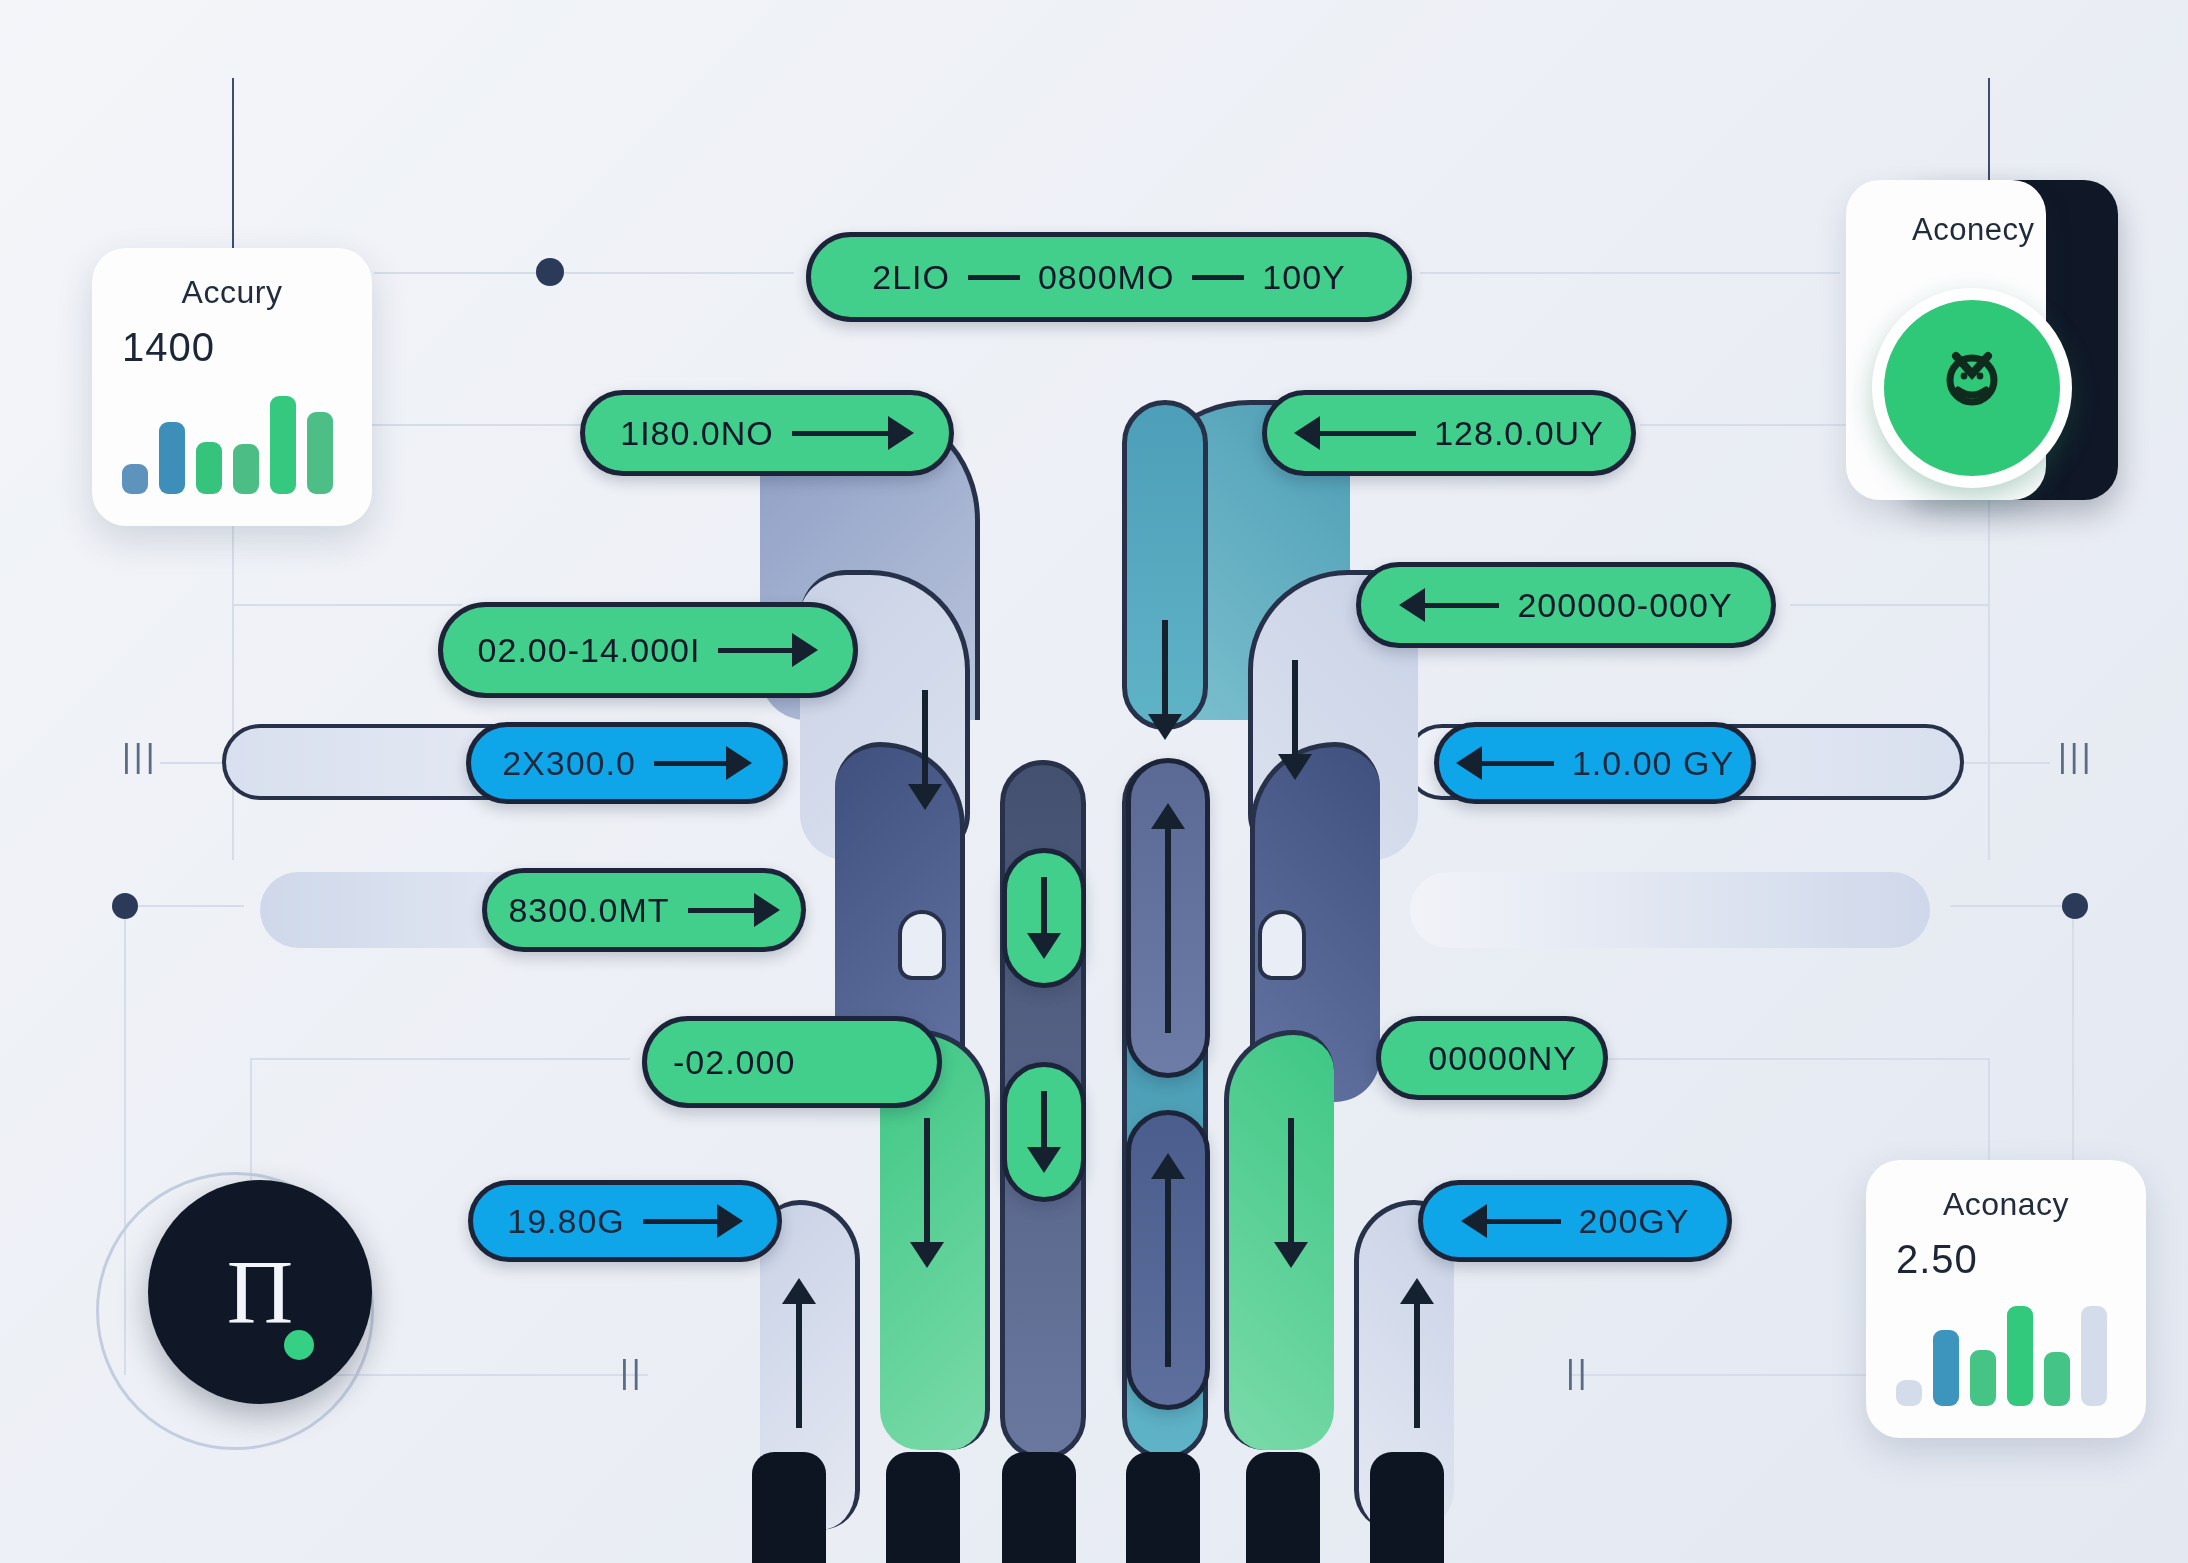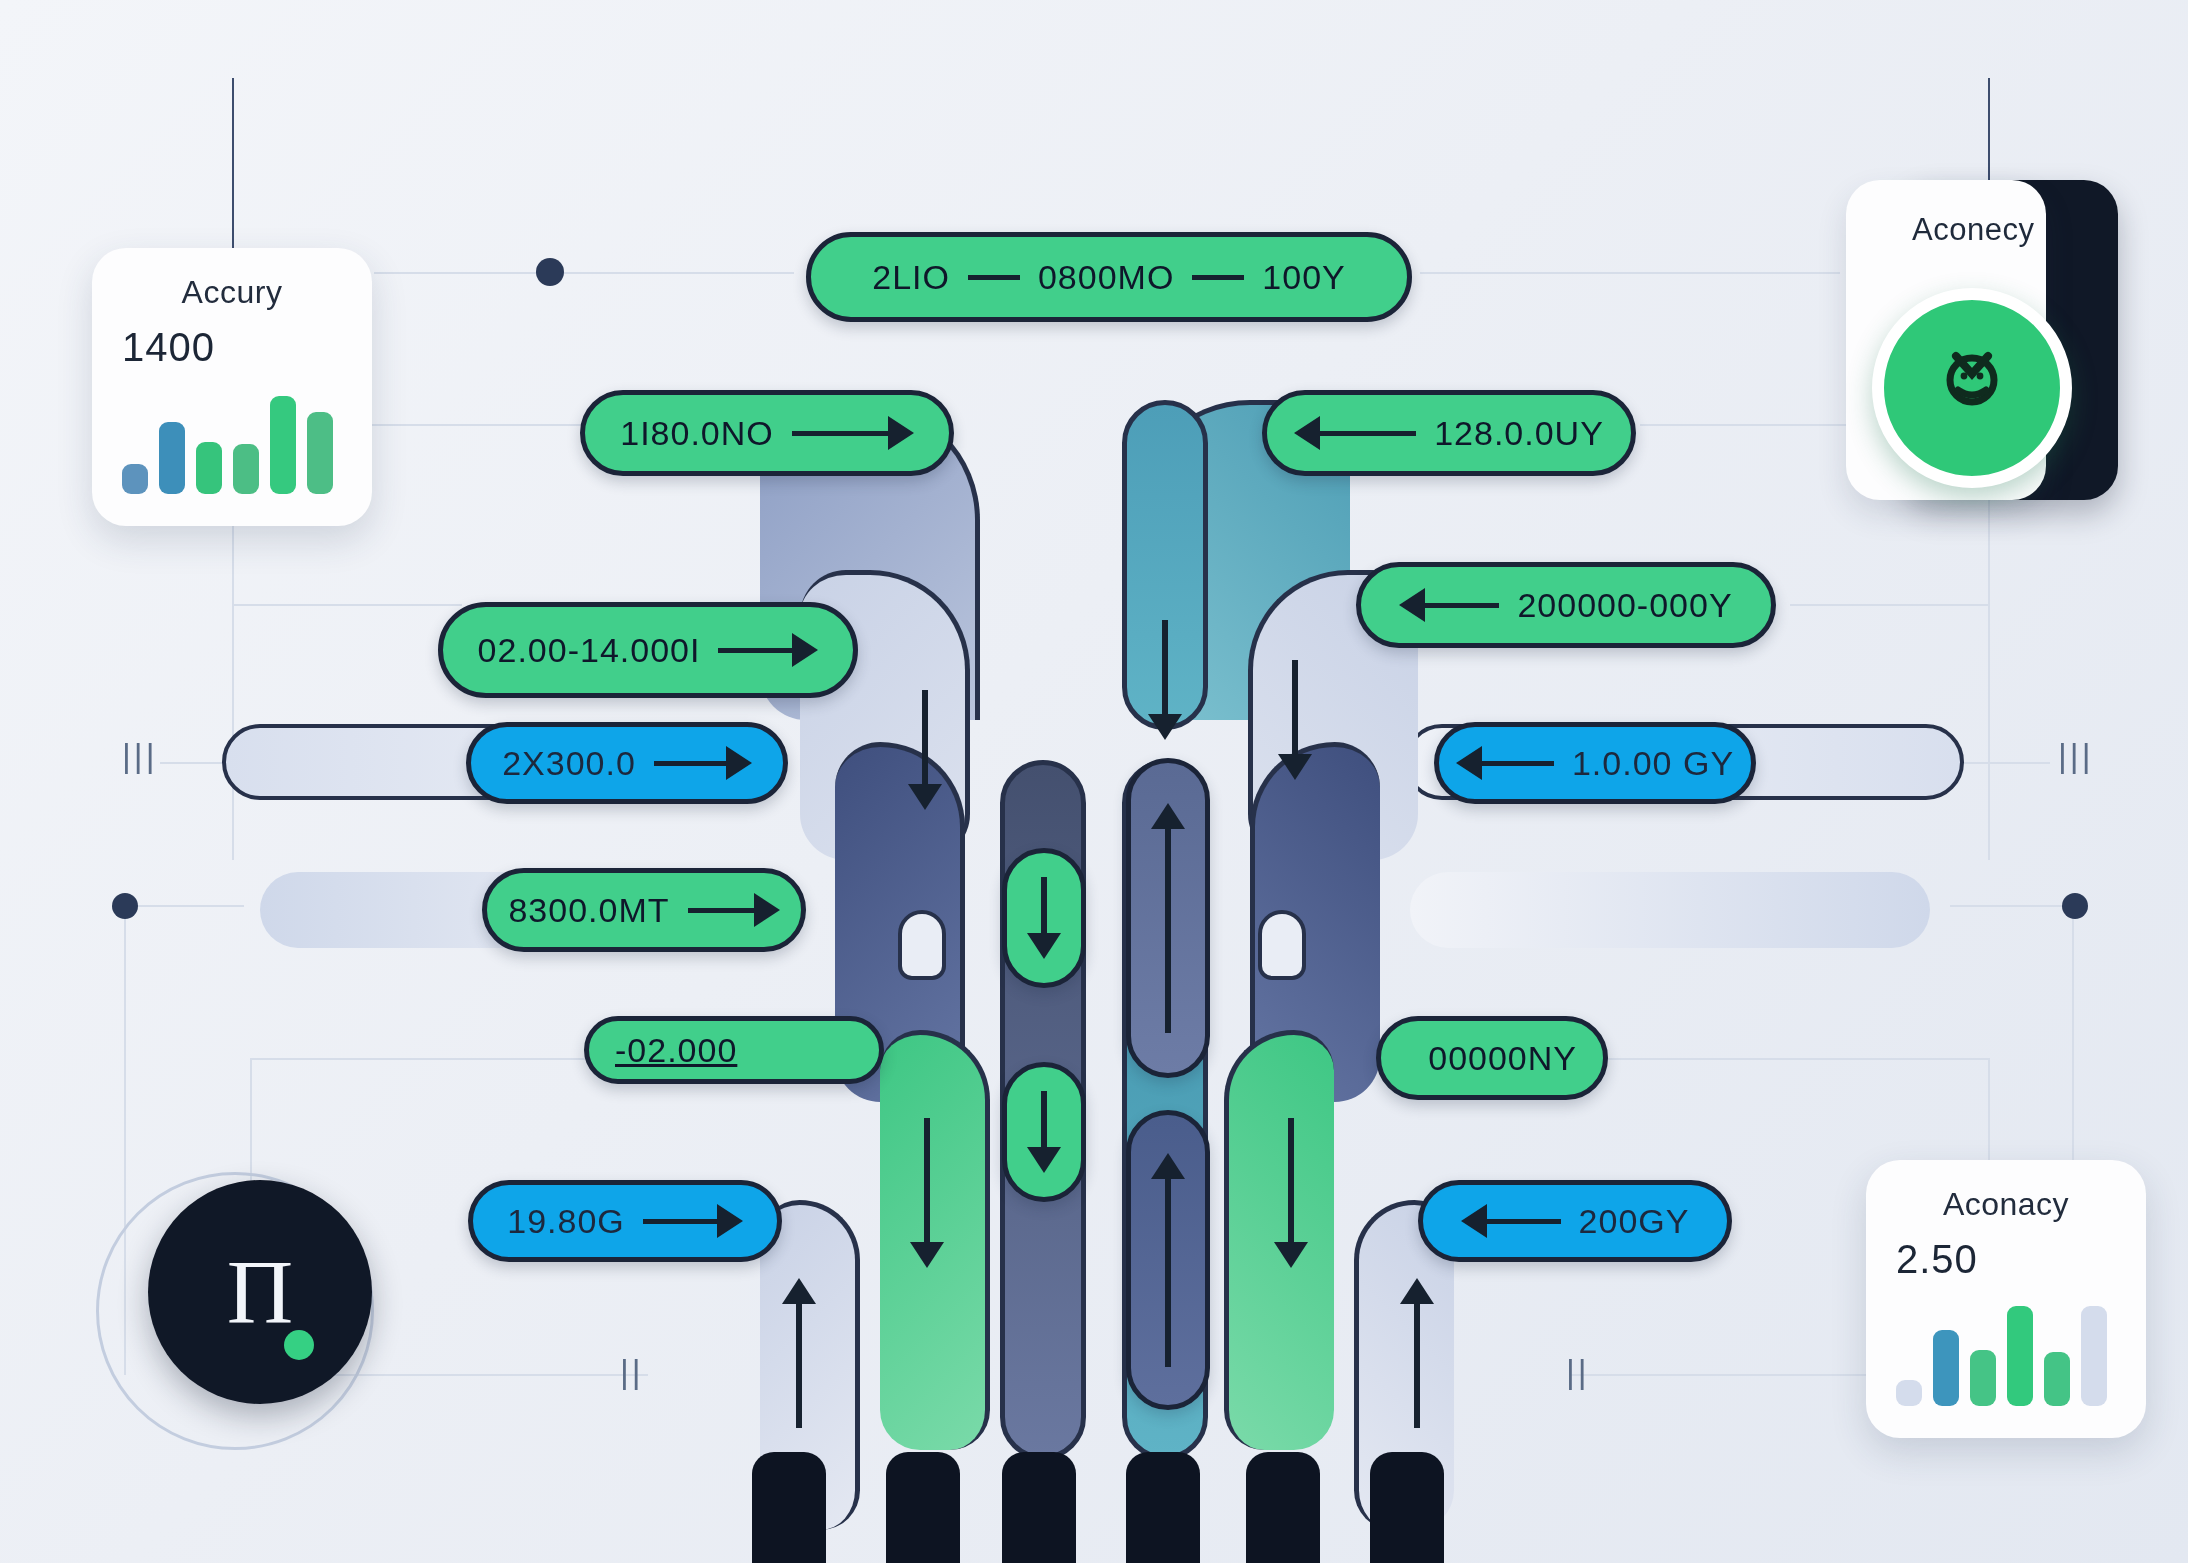--- a/index.html
+++ b/index.html
@@ -235,21 +235,21 @@
   </div>
 
   <div class="pill green" style="left:482px;top:868px;width:324px;height:84px;">
     <span class="txt">8300.0MT</span>
     <span class="arrow right">
       <span class="shaft" style="width:66px;"></span>
         <span class="head"></span>
     </span>
   </div>
 
-  <div class="pill green" style="left:584px;top:1016px;width:300px;height:68px;justify-content:flex-start;text-decoration:underline;">
+  <div class="pill green" style="left:642px;top:1016px;width:300px;height:92px;justify-content:flex-start;">
     <span class="txt">-02.000</span>
   </div>
   <div class="pill green" style="left:1376px;top:1016px;width:232px;height:84px;justify-content:flex-end;">
     <span class="txt">00000NY</span>
   </div>
 
   <div class="pill grey" style="left:468px;top:1180px;width:314px;height:82px;">
     <span class="txt">19.80G</span>
     <span class="arrow right">
       <span class="shaft" style="width:74px;"></span>

